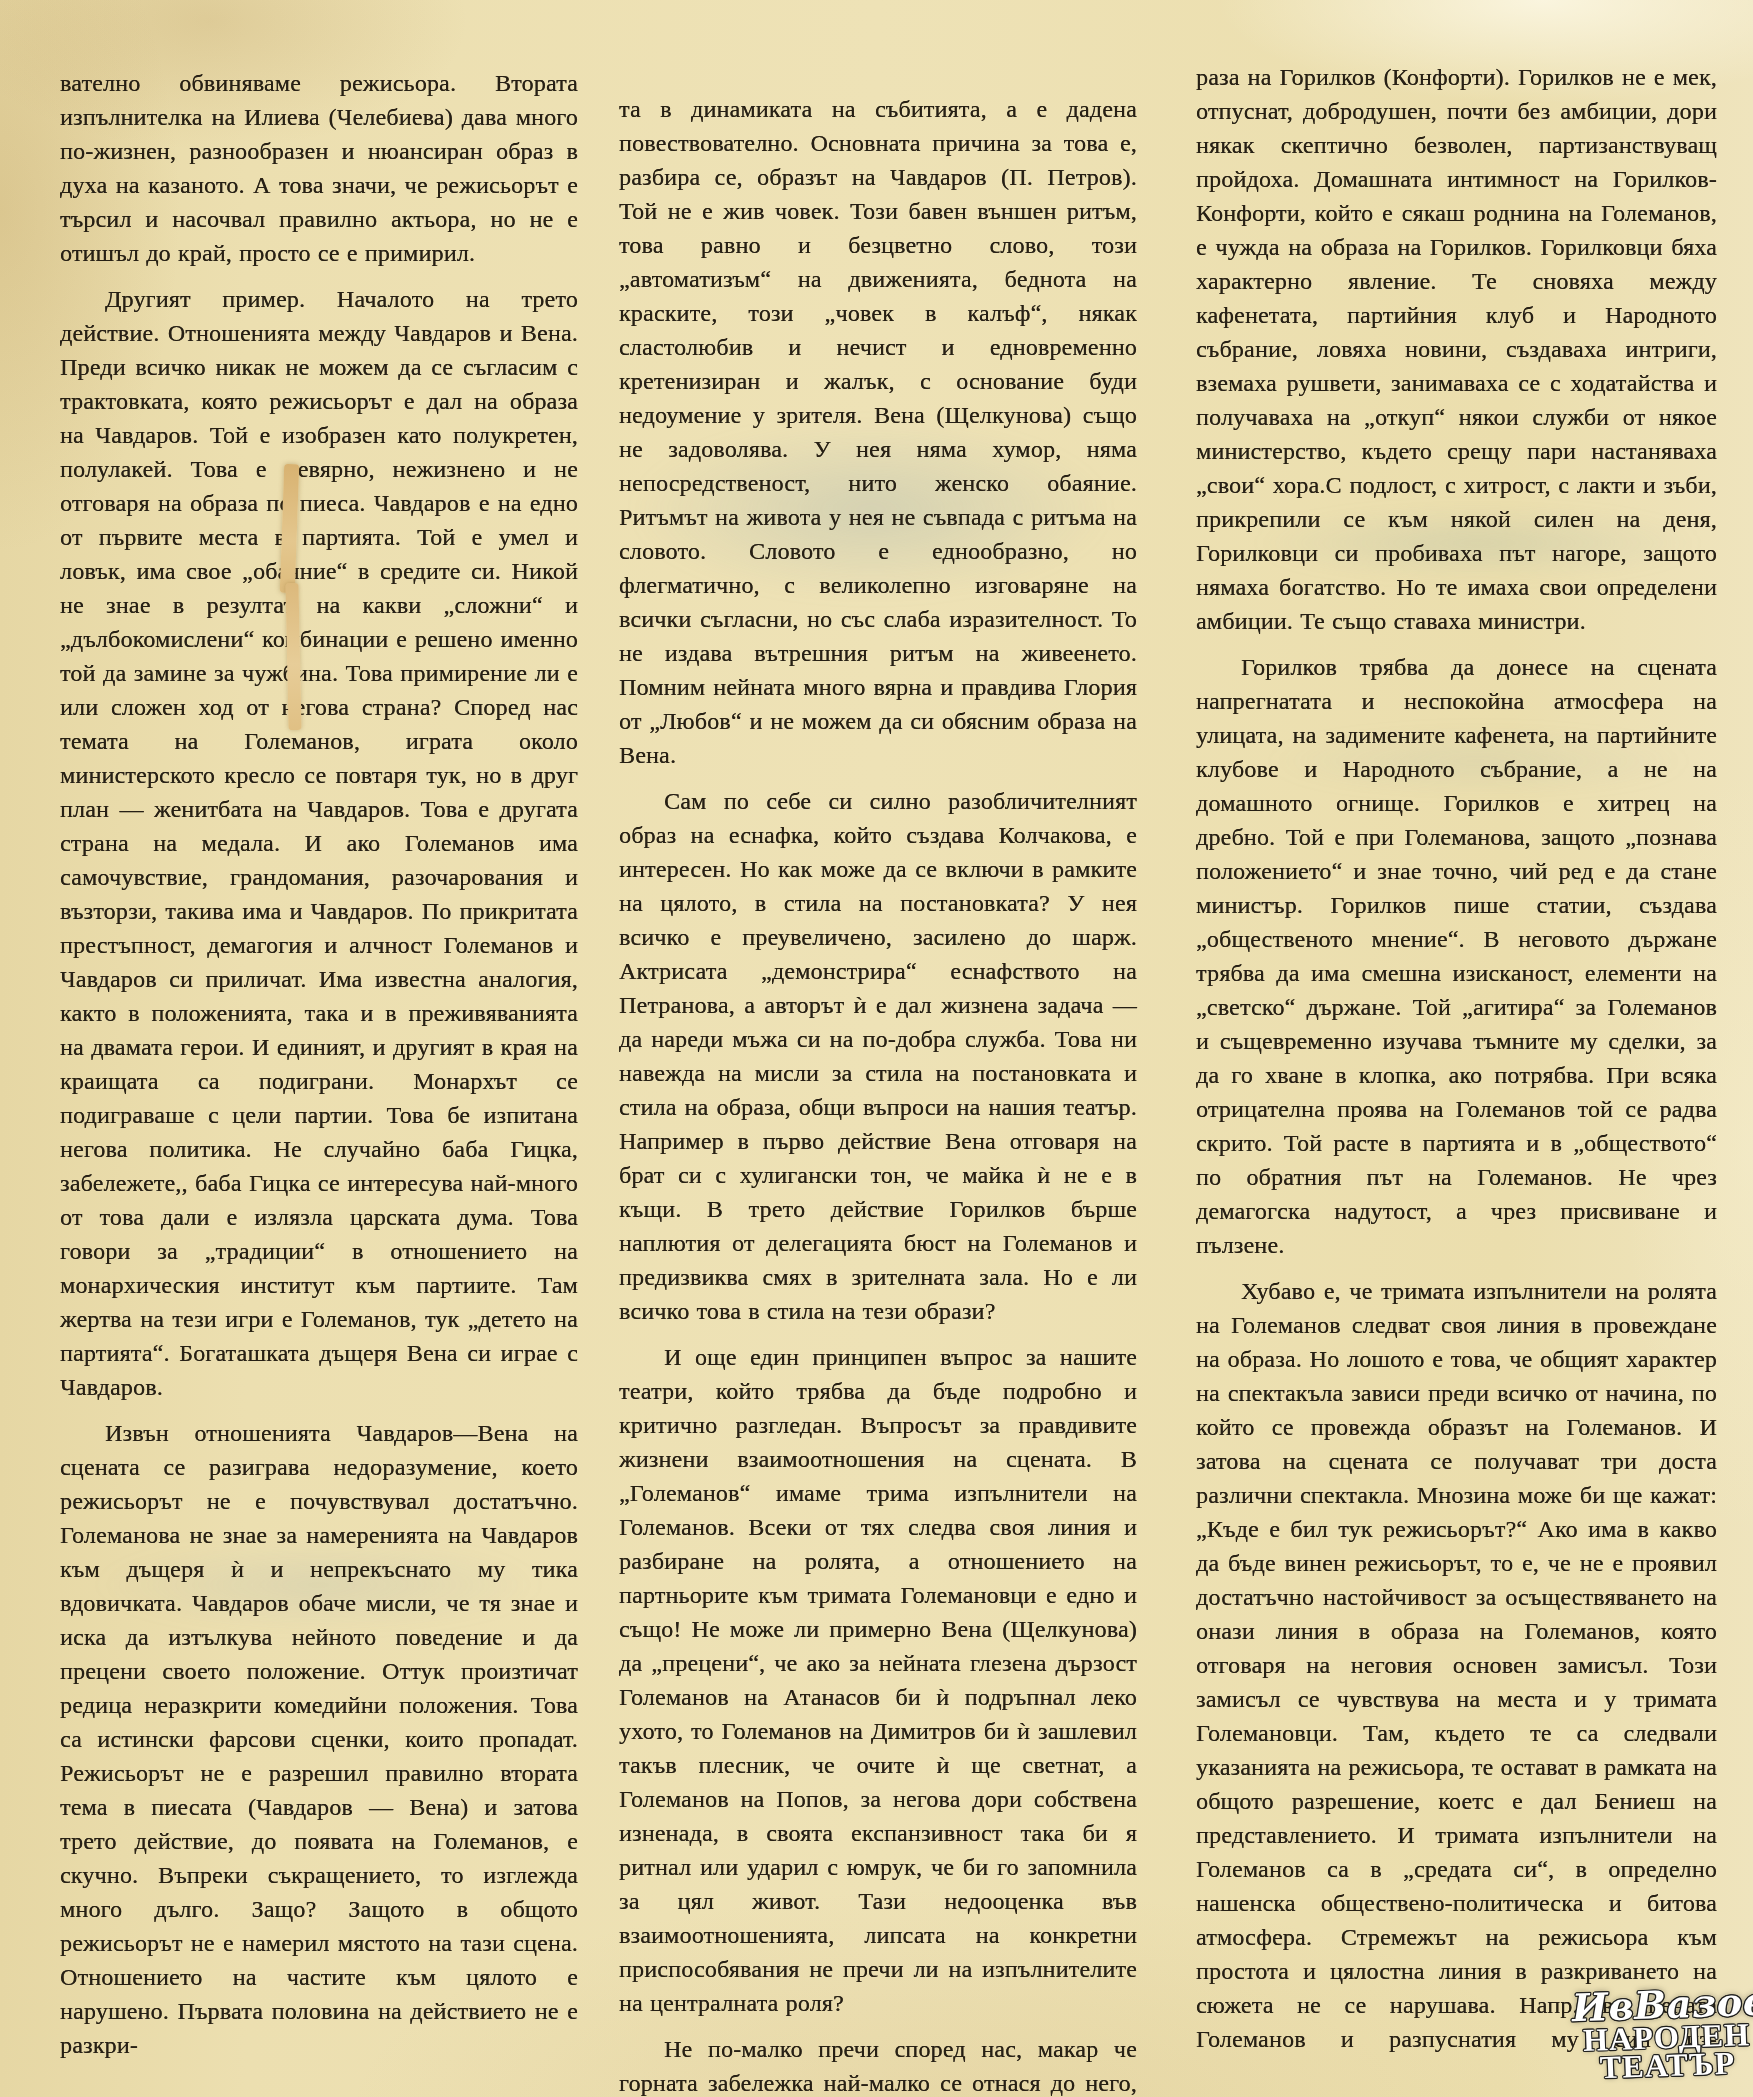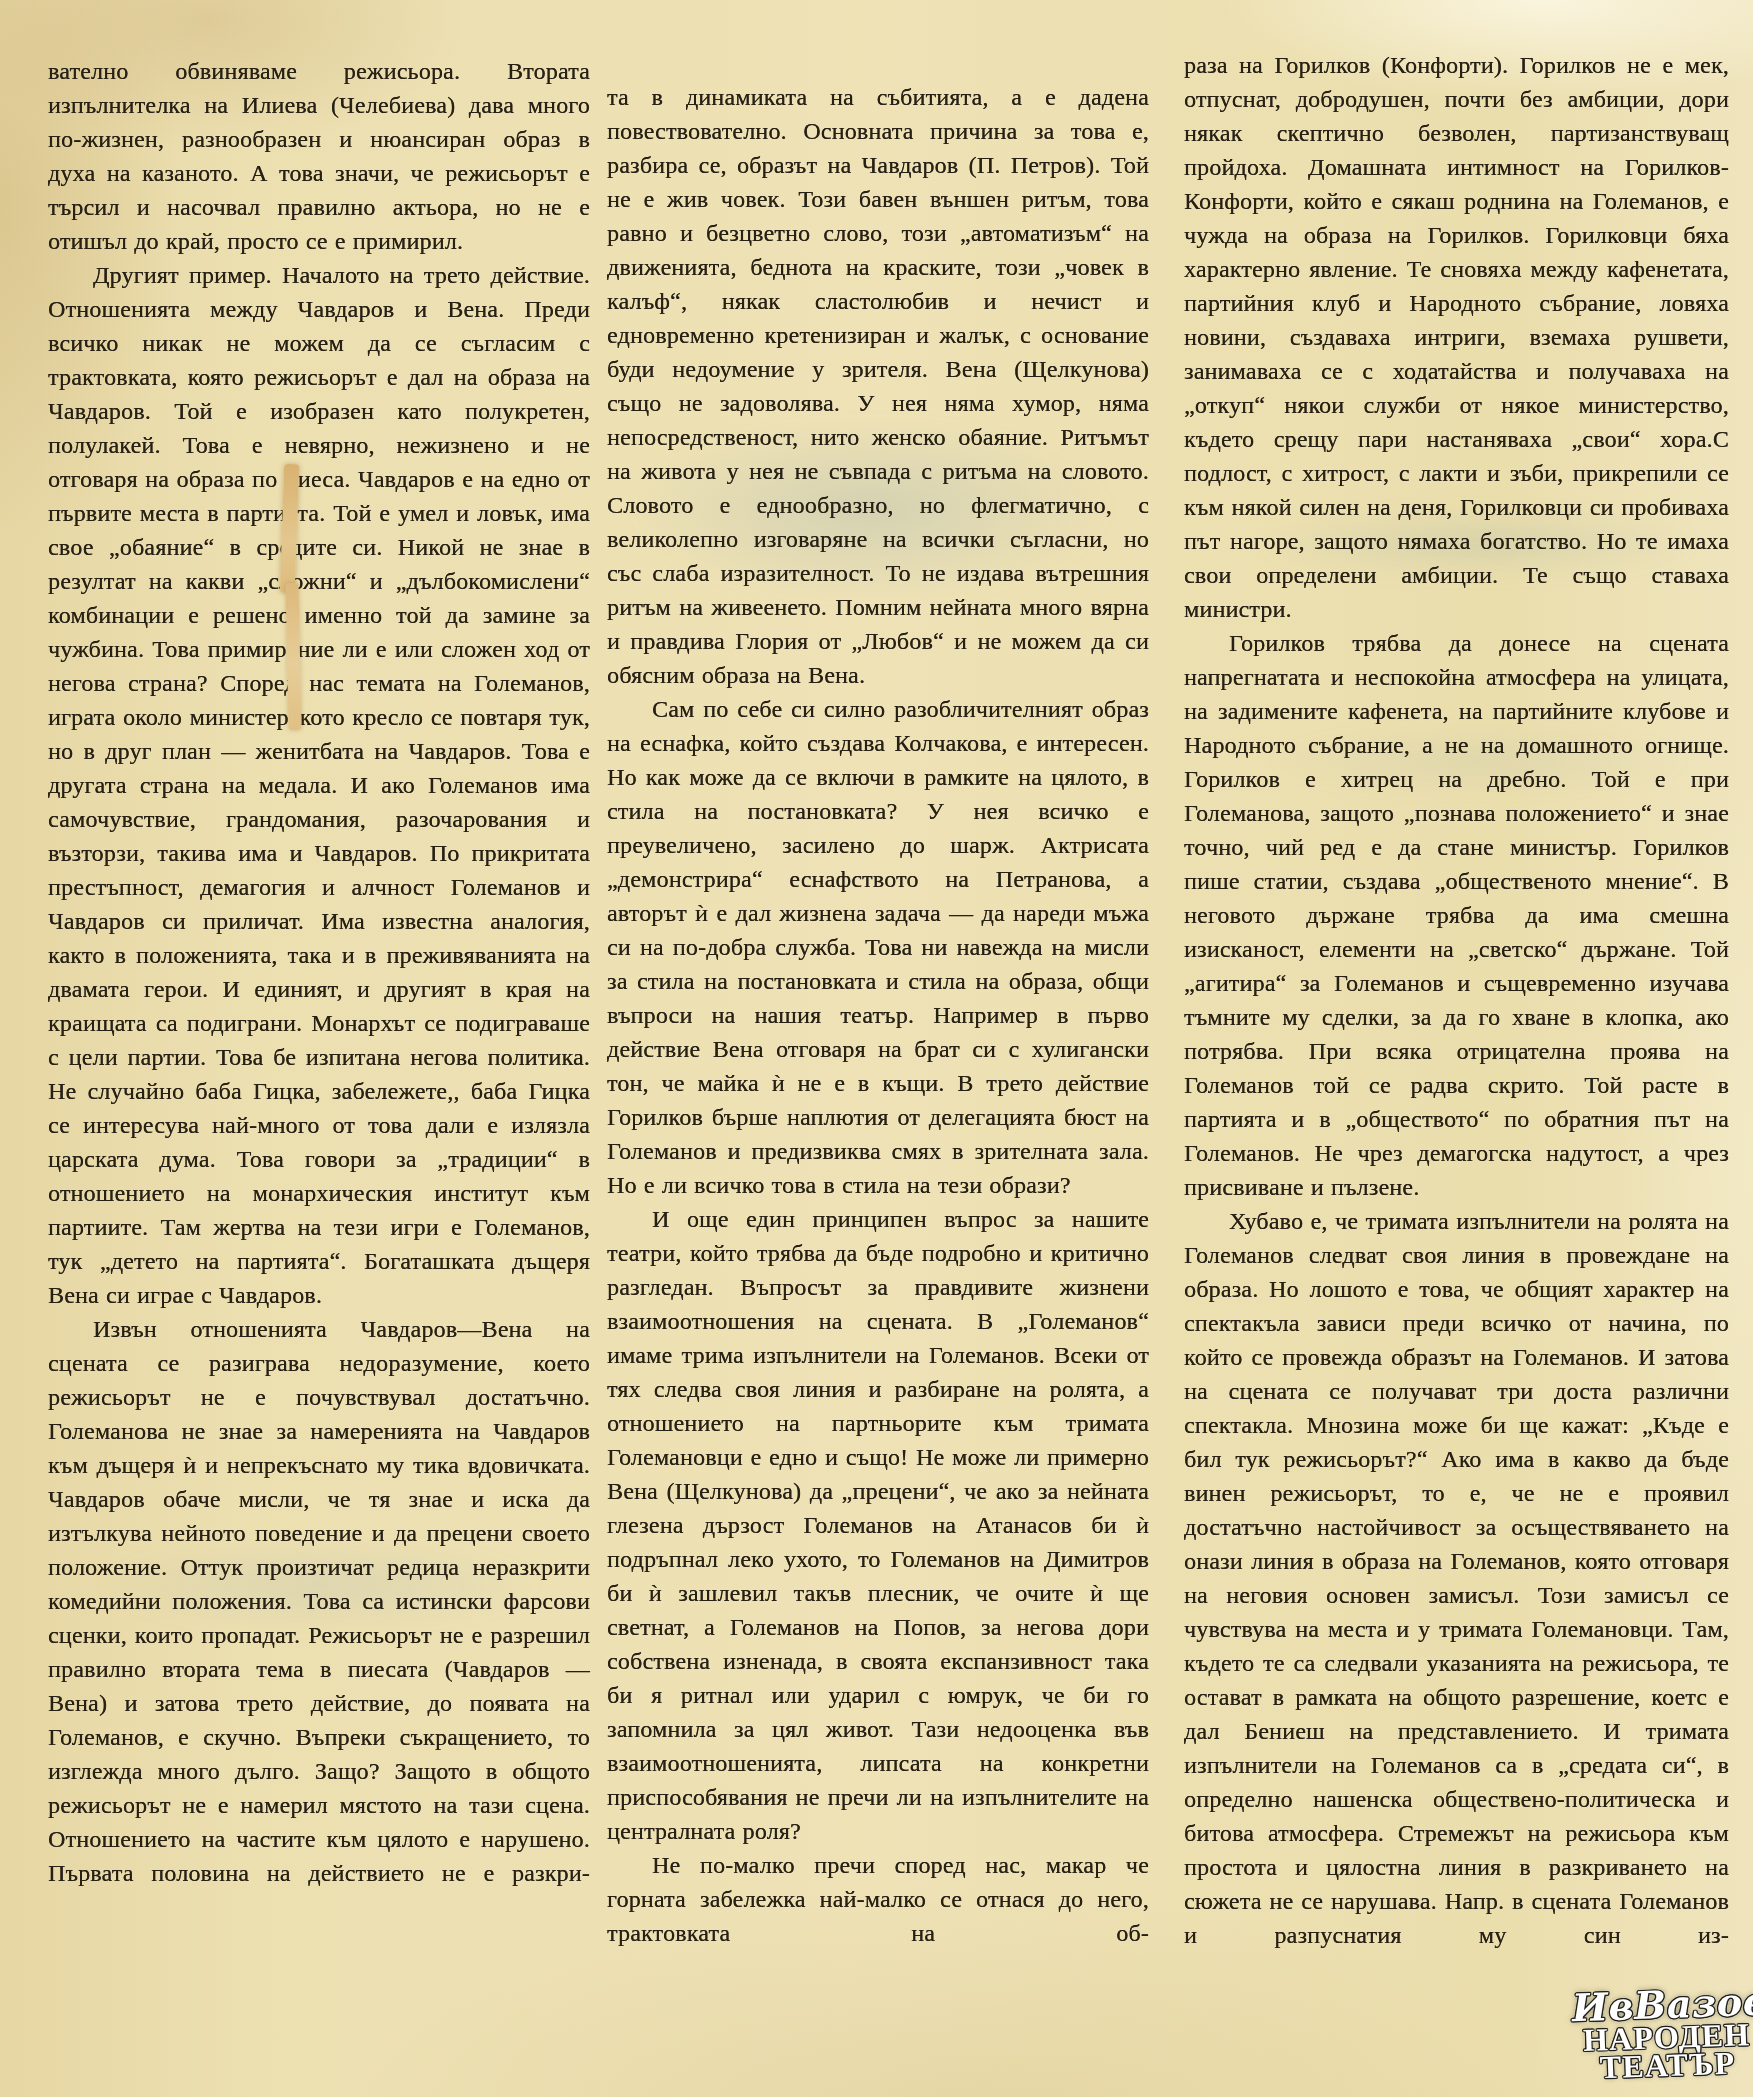--- a/index.html
+++ b/index.html
@@ -16,21 +16,21 @@
       radial-gradient(ellipse 859px 319px at 55% 101%, rgba(193,162,92,0.18), rgba(193,162,92,0) 72%),
       radial-gradient(ellipse 184px 552px at 100% 55%, rgba(246,238,205,0.5), rgba(246,238,205,0) 70%),
       linear-gradient(90deg,#e6d7a4 0%, #ecdfb0 14%, #eee2b6 50%, #ebdead 86%, #efe4bd 100%);
   }
   .col{
     position:absolute;width:542px;
     font-size:24px;line-height:34px;color:#272015;
     text-align:justify;letter-spacing:0.2px;word-spacing:0.9px;
     text-shadow:0.2px 0.2px 0 rgba(39,32,21,0.85);
   }
-  .col p{margin:0;}
+  .col p{margin:12px;}
   .col p.indent{text-indent:45px;}
   .col p.cut{text-align-last:justify;}
   .bold{font-weight:normal;letter-spacing:0.4px;}
   #col1{left:48px;top:54px;}
   #col2{left:607px;top:80px;}
   #col3{left:1184px;top:48px;width:545px;}
   .ghost{position:absolute;filter:blur(9.8px);pointer-events:none;}
   #ghost-a{left:589px;top:405px;width:564px;height:209px;
     background:radial-gradient(closest-side, rgba(138,162,168,0.26), rgba(138,162,168,0) 85%);}
   #ghost-b{left:1214px;top:503px;width:527px;height:80px;

